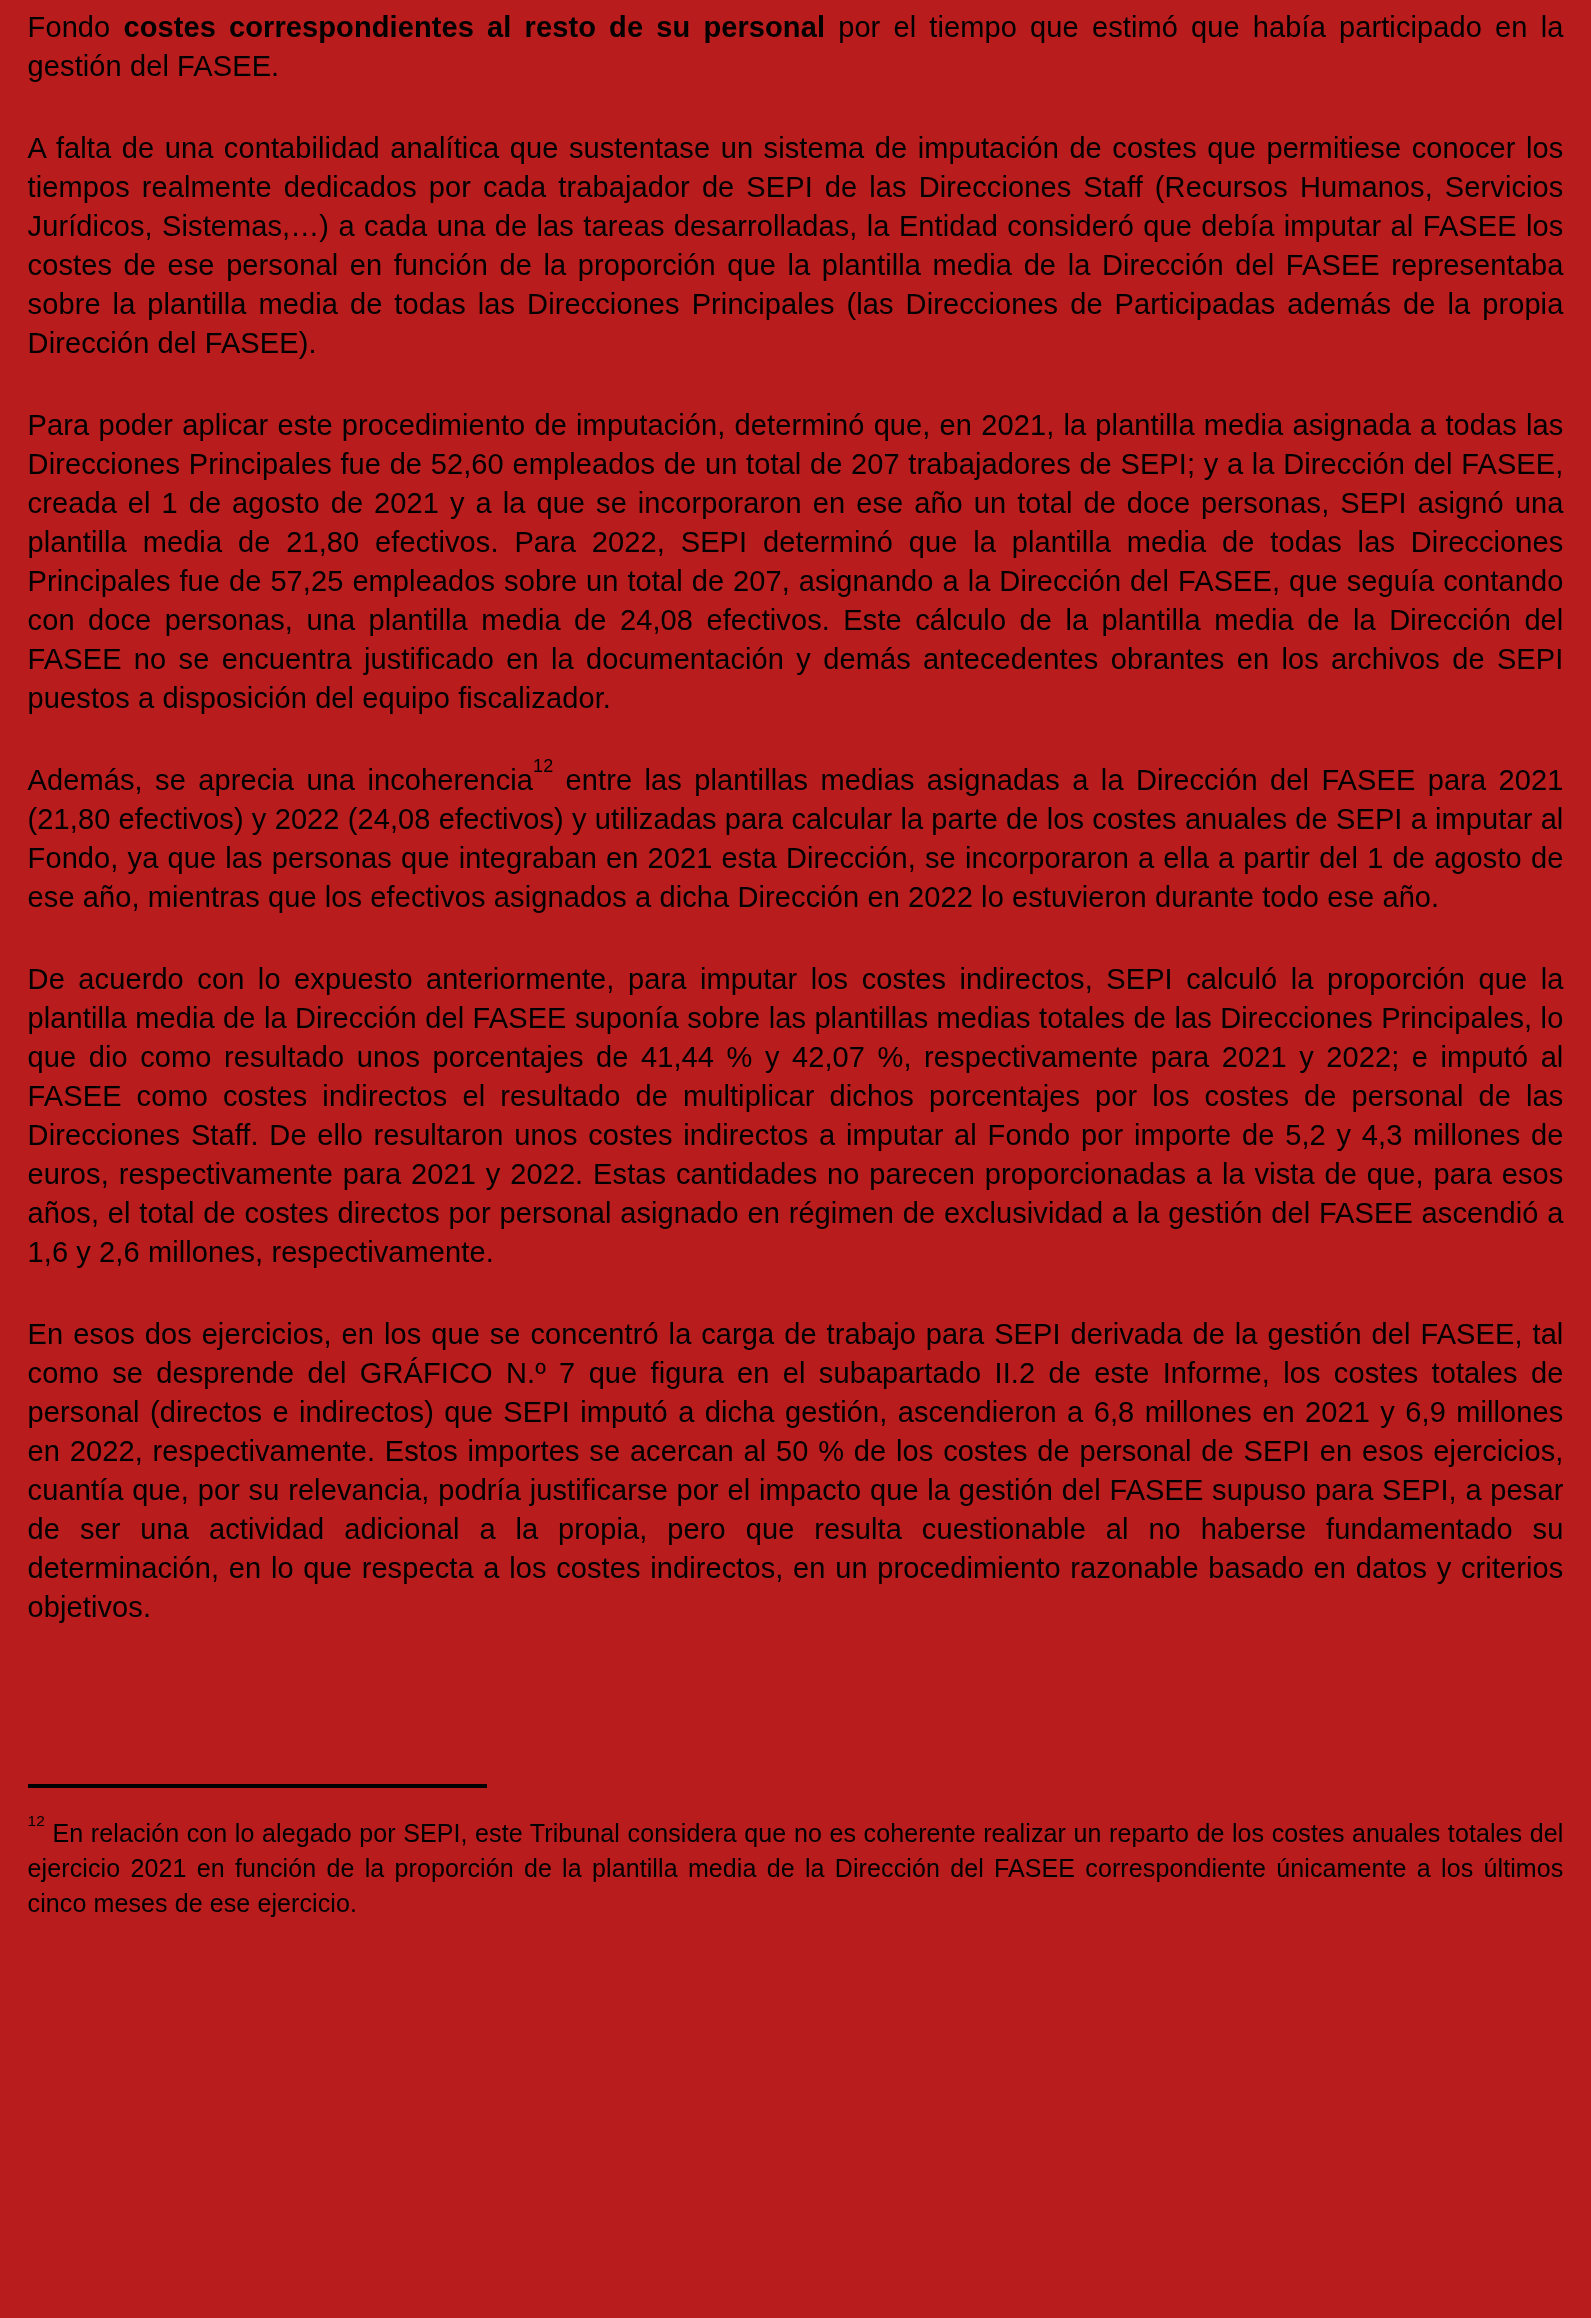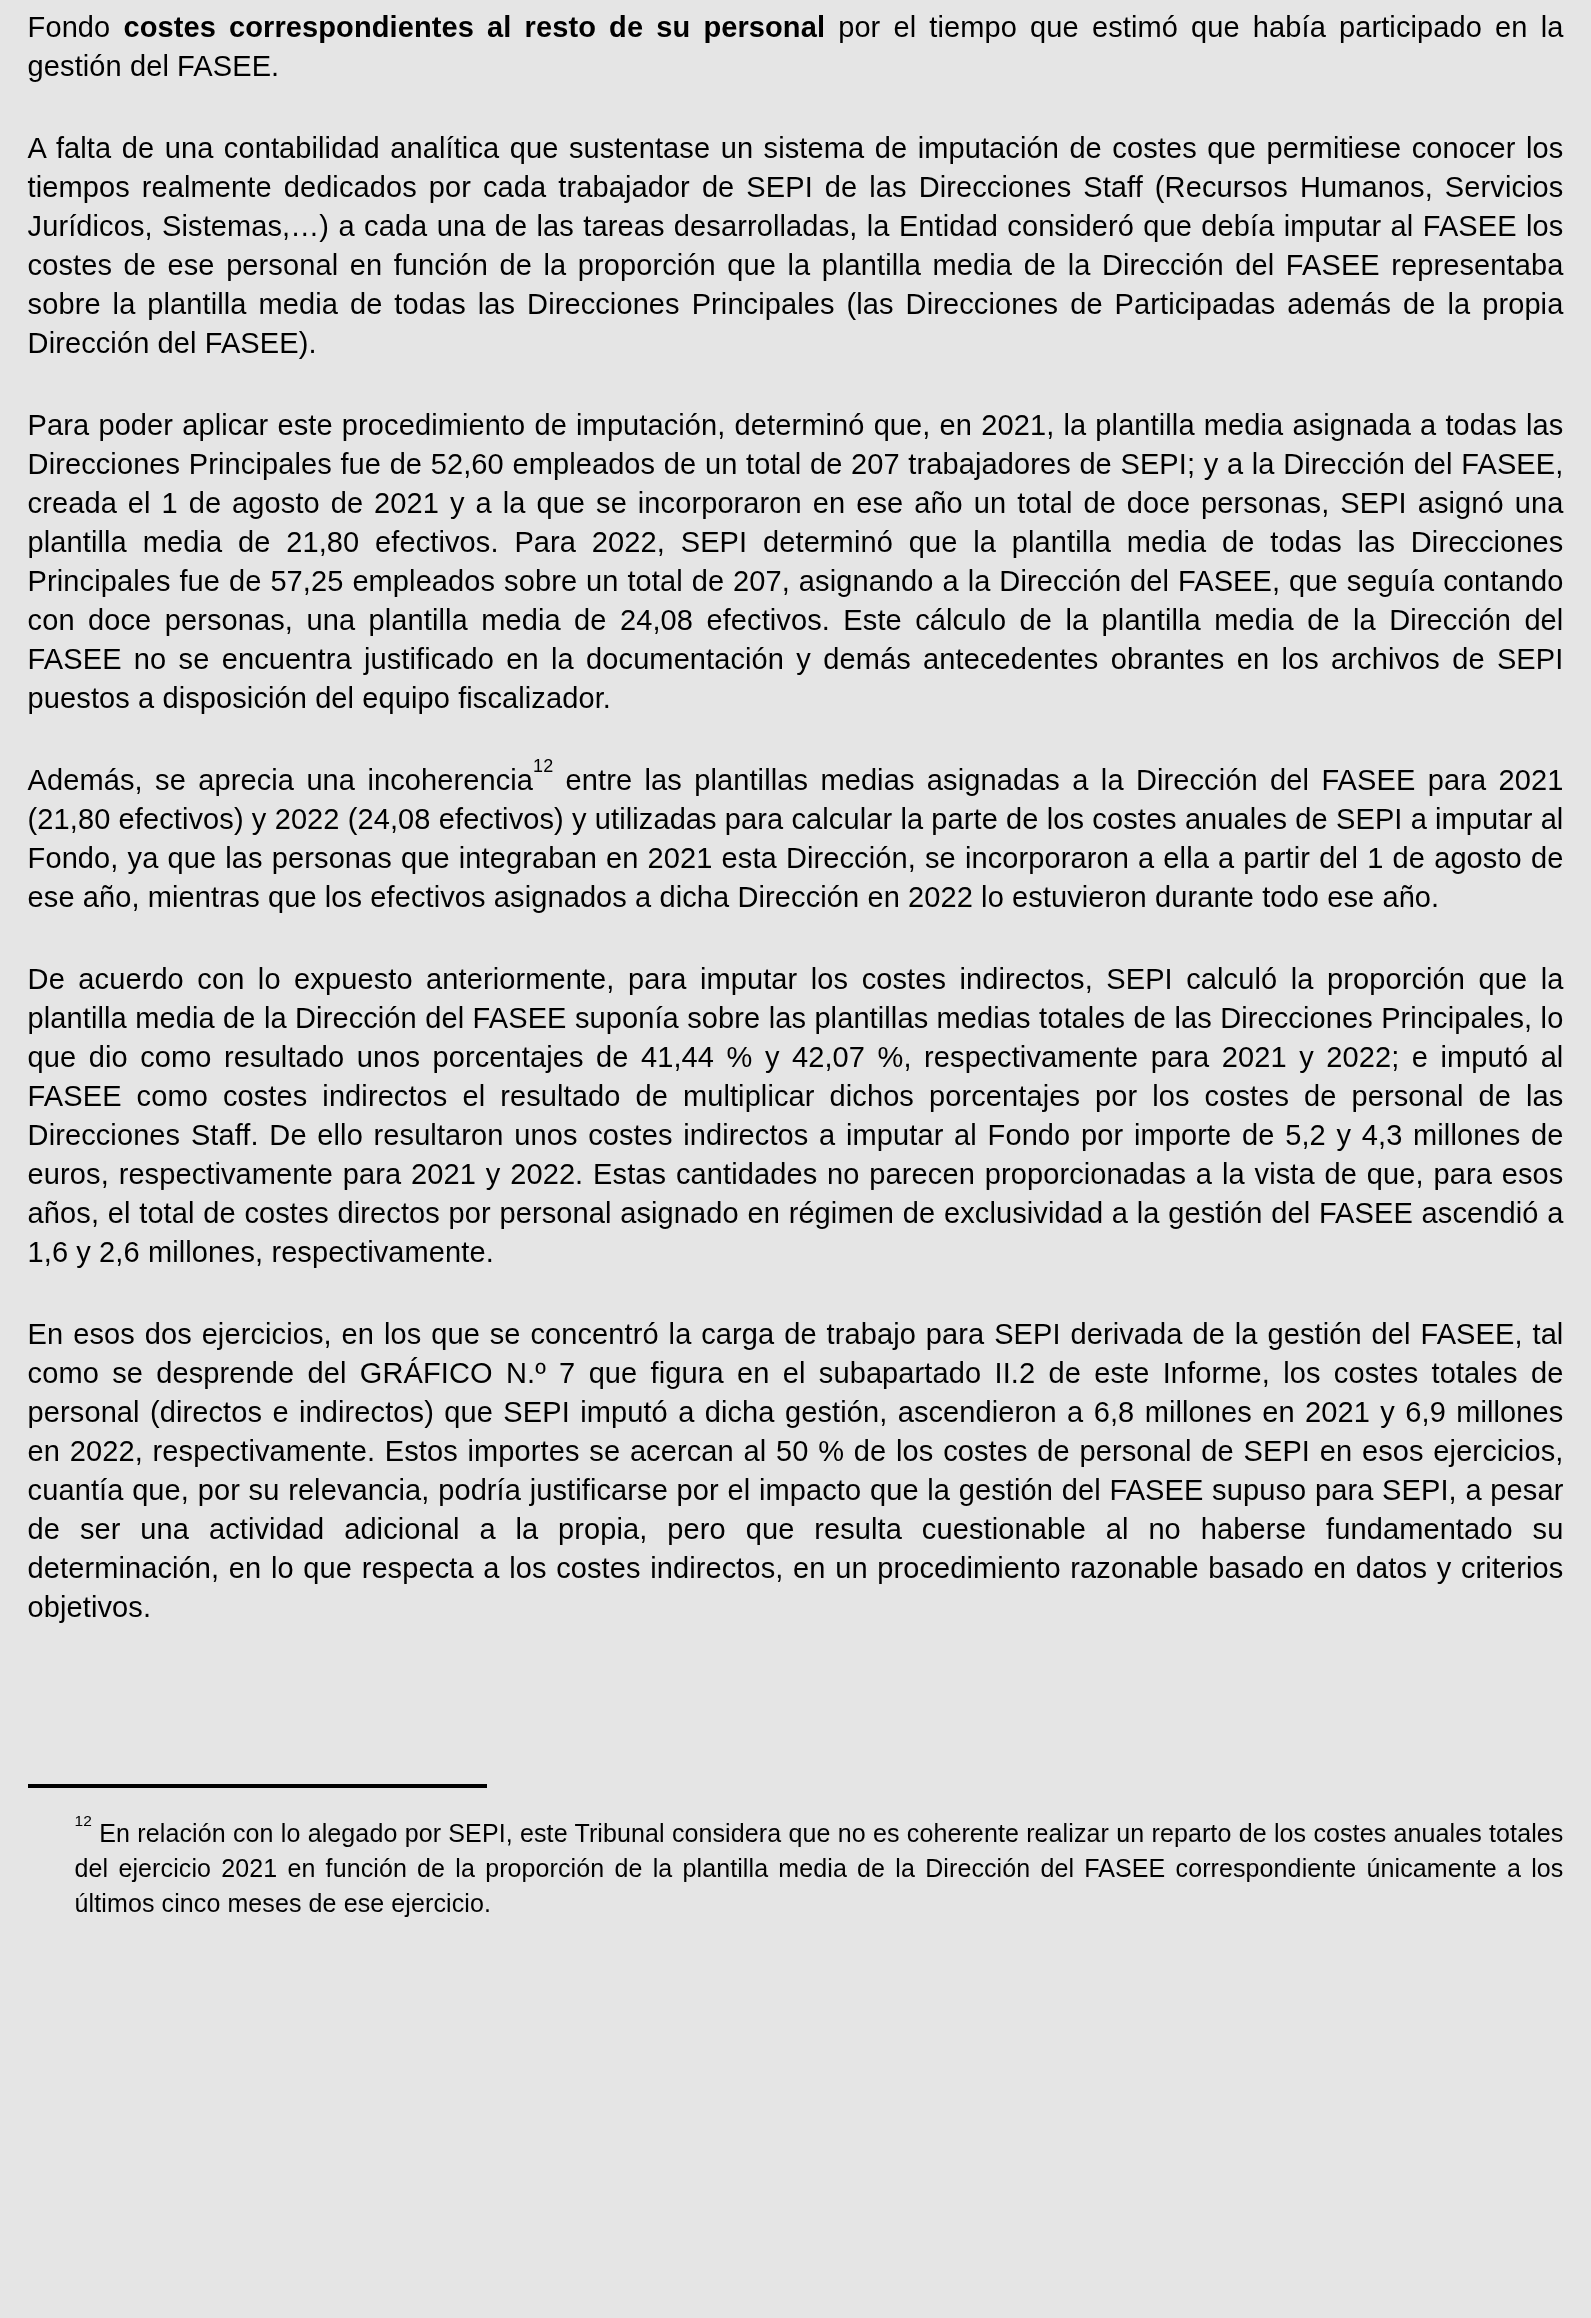--- a/index.html
+++ b/index.html
@@ -5,21 +5,21 @@
   html, body {
     margin: 0;
     padding: 0;
     background: #ffffff;
   }
   .page {
     position: relative;
     width: 1591px;
     height: 2319px;
     box-sizing: border-box;
-    background: #e5e5e5;
+    background: #b91c1c;
     color: #000000;
     font-family: "Liberation Sans", "DejaVu Sans", sans-serif;
     padding: 8.4px 27.6px 0 27.6px;
     overflow: hidden;
   }
   p.body-par {
     margin: 0 0 43px 0;
     font-size: 29px;
     line-height: 39px;
     text-align: justify;
@@ -38,21 +38,20 @@
     height: 0;
     border: none;
     border-top: 4.2px solid #000000;
     margin: 157px 0 28px 0;
   }
   .footnote {
     font-size: 25px;
     line-height: 35px;
     text-align: justify;
     letter-spacing: 0.1px;
-    margin-left: 47px;
   }
   .footnote sup.fn-marker {
     font-size: 62%;
     line-height: 0;
     position: relative;
     top: -0.45em;
   }
 </style>
 </head>
 <body>

